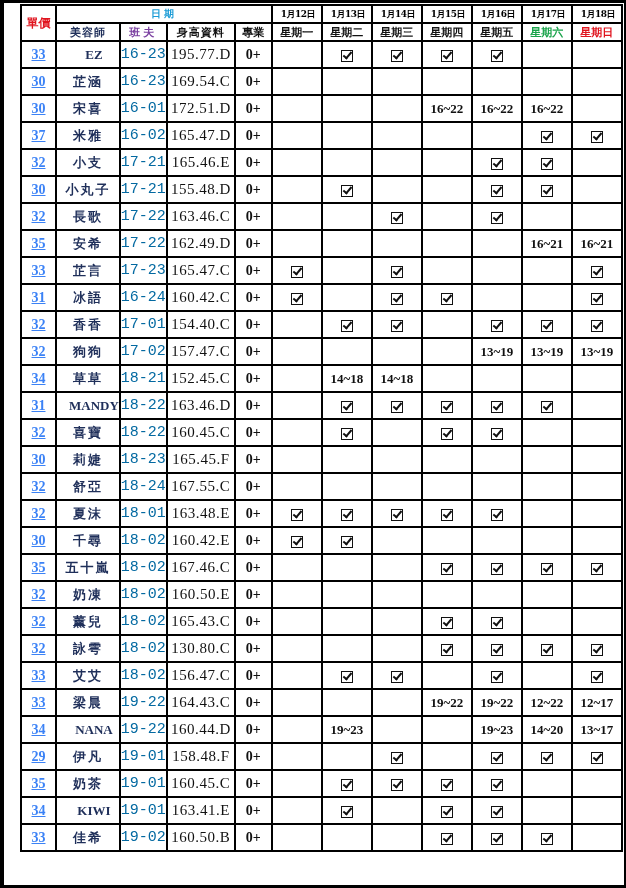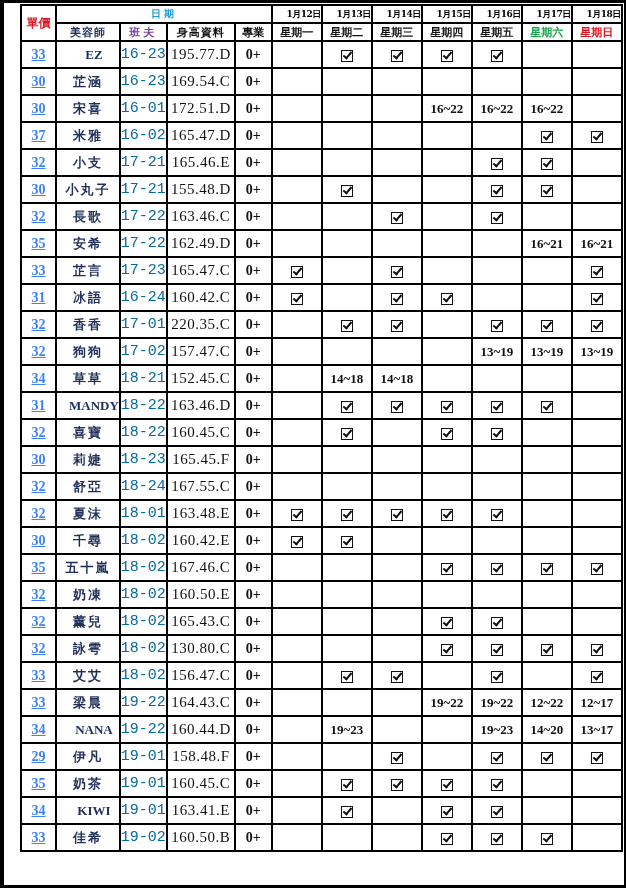--- a/index.html
+++ b/index.html
@@ -3,21 +3,21 @@
 <meta charset="utf-8">
 <style>
   html, body { margin:0; padding:0; background:#fff; }
   body { width:626px; height:888px; position:relative; overflow:hidden; font-family:"DejaVu Serif", serif; }
   .frame { position:absolute; left:0; top:0; width:620px; height:882px; border:3px solid #000; border-left-width:4px; box-sizing:content-box; }
   table.sched { position:absolute; left:20px; top:4px; border-collapse:collapse; table-layout:fixed; }
   table.sched td, table.sched th { border:2px solid #000; padding:0; text-align:center; vertical-align:middle; overflow:hidden; white-space:nowrap; }
   table.sched th { font-weight:bold; }
   .h1 th { height:16px; font-size:10px; }
   .h2 th { height:16px; font-size:11px; }
-  .h1 th.date { font-size:9px; letter-spacing:-0.5px; text-align:right; padding-left:2px; }
+  .h1 th.date { font-size:9px; letter-spacing:-0.5px; text-align:center; padding-left:2px; }
   .red { color:#e0141e; }
   .blue { color:#1a9bd6; }
   .purple { color:#7a3fa0; }
   .green { color:#19a34a; }
   .navy { color:#1f2f5a; }
   .black { color:#111; }
   tr.row td { height:25px; }
   td.price { color:#3b82f6; font-weight:bold; font-size:14px; font-family:"Liberation Serif", serif;text-decoration:underline; }
   td.name { color:#1f2f5a; font-weight:bold; font-size:13px; letter-spacing:2px; }
   td.name.latin { letter-spacing:0; font-family:"Liberation Serif", serif; font-size:13px;padding-left:12px; }
@@ -212,21 +212,21 @@
         <td class="day"><span class="chk"></span></td>
         <td class="day"><span class="chk"></span></td>
         <td class="day"></td>
         <td class="day"></td>
         <td class="day"><span class="chk"></span></td>
       </tr>
       <tr class="row">
         <td class="price">32</td>
         <td class="name">香香</td>
         <td class="shift">17-01</td>
-        <td class="height">220.35.C</td>
+        <td class="height">154.40.C</td>
         <td class="pro">0+</td>
         <td class="day"></td>
         <td class="day"><span class="chk"></span></td>
         <td class="day"><span class="chk"></span></td>
         <td class="day"></td>
         <td class="day"><span class="chk"></span></td>
         <td class="day"><span class="chk"></span></td>
         <td class="day"><span class="chk"></span></td>
       </tr>
       <tr class="row">

